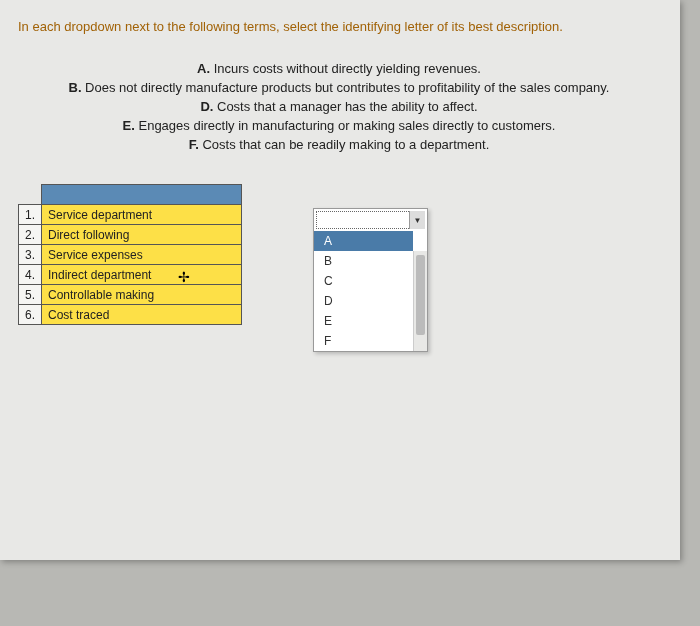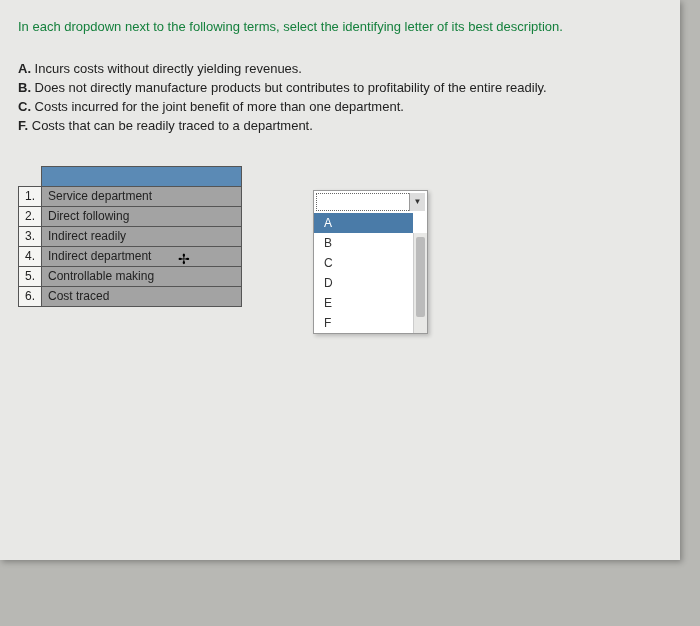--- a/index.html
+++ b/index.html
@@ -17,31 +17,32 @@
     .page {
       background: #e8e8e6;
       width: 680px;
       margin: 0;
       padding: 18px 20px 20px 18px;
       min-height: 560px;
       box-shadow: 2px 2px 6px rgba(0,0,0,0.3);
     }
     .instruction {
       font-size: 13px;
-      color: #15803d;
+      color: #a16207;
       margin-bottom: 24px;
       line-height: 1.4;
     }
     .descriptions {
       margin-bottom: 30px;
     }
     .desc-line {
       font-size: 13px;
       color: #222;
       line-height: 1.45;
+      text-align: center;
     }
     .desc-line .letter {
       font-weight: bold;
     }
     .table-area {
       position: relative;
       margin-top: 8px;
     }
     table {
       border-collapse: collapse;
@@ -65,21 +66,21 @@
       padding: 2px 6px;
       height: 20px;
     }
     td.num {
       width: 18px;
       text-align: center;
       background: #f5f5f3;
     }
     td.term {
       width: 200px;
-      background: #a3a3a3;
+      background: #fde047;
     }
     .cursor {
       position: absolute;
       top: 85px;
       left: 160px;
       font-size: 14px;
       pointer-events: none;
     }
     .dropdown {
       position: absolute;
@@ -145,43 +146,44 @@
     }
   </style>
 </head>
 <body>
 
 <div class="page">
   <div class="instruction">In each dropdown next to the following terms, select the identifying letter of its best description.</div>
 
   <div class="descriptions">
     <div class="desc-line"><span class="letter">A.</span><span> Incurs costs without directly yielding revenues.</span></div>
-    <div class="desc-line"><span class="letter">B.</span><span> Does not directly manufacture products but contributes to profitability of the entire readily.</span></div>
-    <div class="desc-line"><span class="letter">C.</span><span> Costs incurred for the joint benefit of more than one department.</span></div>
-    <div class="desc-line"><span class="letter">F.</span><span> Costs that can be readily traced to a department.</span></div>
+    <div class="desc-line"><span class="letter">B.</span><span> Does not directly manufacture products but contributes to profitability of the sales company.</span></div>
+    <div class="desc-line"><span class="letter">D.</span><span> Costs that a manager has the ability to affect.</span></div>
+    <div class="desc-line"><span class="letter">E.</span><span> Engages directly in manufacturing or making sales directly to customers.</span></div>
+    <div class="desc-line"><span class="letter">F.</span><span> Costs that can be readily making to a department.</span></div>
   </div>
 
   <div class="table-area">
     <table>
       <tbody>
           <tr class="top-blue">
         <td style="border:none;background:transparent"></td>
         <td></td>
       </tr>
       <tr>
             <td class="num">1.</td>
             <td class="term">Service department</td>
           </tr>
       <tr>
             <td class="num">2.</td>
             <td class="term">Direct following</td>
           </tr>
       <tr>
             <td class="num">3.</td>
-            <td class="term">Indirect readily</td>
+            <td class="term">Service expenses</td>
           </tr>
       <tr>
             <td class="num">4.</td>
             <td class="term">Indirect department</td>
           </tr>
       <tr>
             <td class="num">5.</td>
             <td class="term">Controllable making</td>
           </tr>
       <tr>

